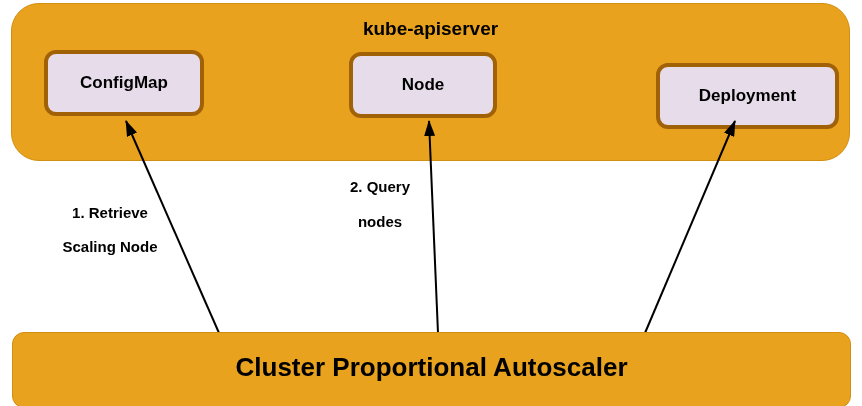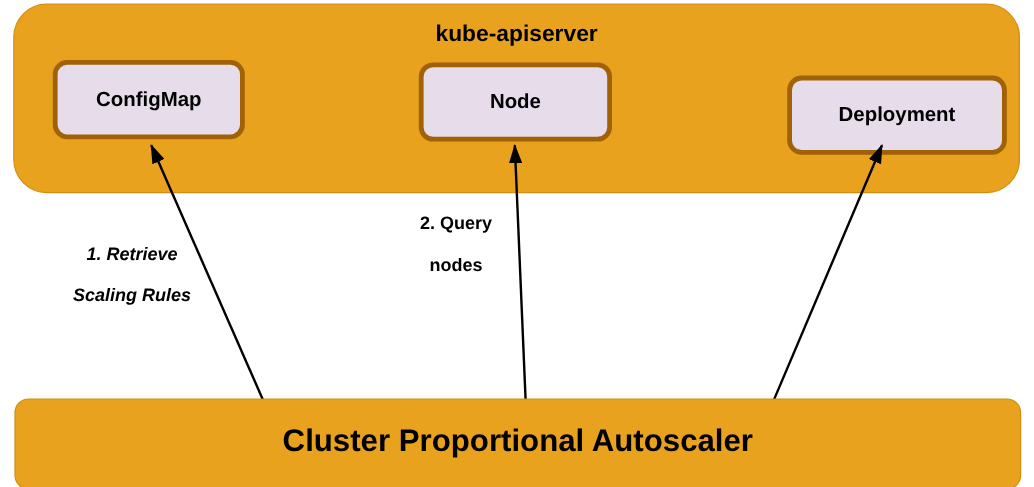--- a/index.html
+++ b/index.html
@@ -66,40 +66,40 @@
     border-radius: 12px;
     box-sizing: border-box;
     display: flex;
     align-items: center;
     justify-content: center;
     font-weight: bold;
     font-size: 17px;
     color: #000000;
   }
   .resource-configmap { left: 44px;  top: 50px; width: 160px; }
-  .resource-node      { left: 349px; top: 52px; width: 161px; text-align: right; }
+  .resource-node      { left: 349px; top: 52px; width: 148px; text-align: right; }
   .resource-deployment{ left: 656px; top: 63px; width: 183px; }
   
   .arrows-overlay {
     position: absolute;
     left: 0;
     top: 0;
     width: 862px;
     height: 406px;
     pointer-events: none;
   }
   
   .edge-label {
     position: absolute;
     text-align: center;
     font-weight: bold;
     font-size: 15px;
     color: #000000;
   }
-  .edge-label-1 { left: 40px;  top: 196px; width: 140px; line-height: 34px; font-style: italic; }
+  .edge-label-1 { left: 40px;  top: 196px; width: 140px; line-height: 34px; }
   .edge-label-2 { left: 330px; top: 169px; width: 100px; line-height: 35px; }
   .edge-label-3 { left: 700px; top: 191px; width: 96px;  line-height: 34px; }
   .edge-label div { white-space: nowrap; }
 </style>
 </head>
 <body>
 
 <div class="diagram">
 
   <div class="apiserver-container">
@@ -122,21 +122,21 @@
         <path d="M0,0 L16,5.5 L0,11 Z" fill="#000000"></path>
       </marker>
     </defs>
     <line x1="219" y1="333" x2="126" y2="121" stroke="#000000" stroke-width="2" marker-end="url(#arrowhead)"></line>
     <line x1="438" y1="333" x2="429" y2="121" stroke="#000000" stroke-width="2" marker-end="url(#arrowhead)"></line>
     <line x1="645" y1="333" x2="735" y2="121" stroke="#000000" stroke-width="2" marker-end="url(#arrowhead)"></line>
   </svg>
 
   <div class="edge-label edge-label-1">
     <div>1. Retrieve</div>
-    <div>Scaling Rules</div>
+    <div>Scaling Node</div>
   </div>
   <div class="edge-label edge-label-2">
     <div>2. Query</div>
     <div>nodes</div>
   </div>
 
   <div class="autoscaler-container">
     <div class="autoscaler-title">Cluster Proportional Autoscaler</div>
   </div>
 

